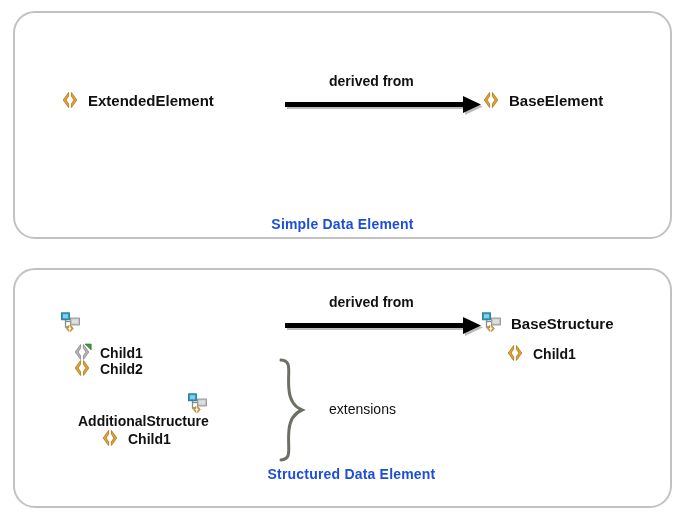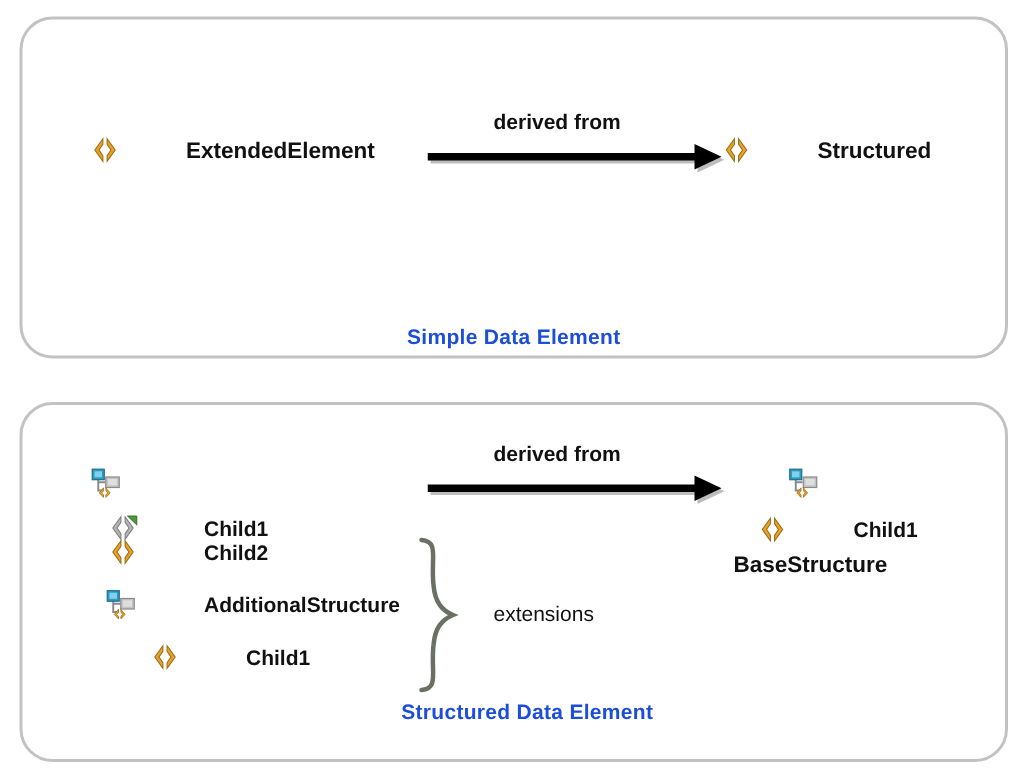--- a/index.html
+++ b/index.html
@@ -45,23 +45,22 @@
     color: #1d4ed8;
     letter-spacing: 0.2px;
   }
   #caption-simple { top: 203px; }
   #caption-structured { top: 472px; padding-left: 18px; }
 
   
   .node {
     position: absolute;
     display: flex;
-    align-items: center;
+    align-items: flex-end;
     white-space: nowrap;
-    gap: 36px;
   }
   .node-label {
     font-size: 15px;
     font-weight: bold;
     color: #111111;
     margin-left: 8px;
   }
   .node-label.small { font-size: 14px; }
 
   
@@ -125,21 +124,21 @@
     </svg>
   </div>
 
   <div class="node" style="left:466px; top:78px;">
     <span class="icon icon-code">
       <svg width="20" height="18" viewBox="0 0 20 18">
         <path d="M8.6 1.5 L3.2 9 L8.6 16.5 L8.6 12.8 L6.0 9 L8.6 5.2 Z" fill="#e8a22a" stroke="#9a6b10" stroke-width="0.7"></path>
         <path d="M11.4 1.5 L16.8 9 L11.4 16.5 L11.4 12.8 L14.0 9 L11.4 5.2 Z" fill="#e8a22a" stroke="#9a6b10" stroke-width="0.7"></path>
       </svg>
     </span>
-    <span class="node-label">Structured</span>
+    <span class="node-label">BaseElement</span>
   </div>
 
   <div class="panel-caption" id="caption-simple">Simple Data Element</div>
 </div>
 
 <div class="panel" id="panel-structured">
 
   <div class="node" style="left:45px; top:42px;">
     <span class="icon icon-struct">
       <svg width="22" height="20" viewBox="0 0 22 20">
@@ -169,21 +168,21 @@
   <div class="node" style="left:57px; top:89px;">
     <span class="icon icon-code">
       <svg width="20" height="18" viewBox="0 0 20 18">
         <path d="M8.6 1.5 L3.2 9 L8.6 16.5 L8.6 12.8 L6.0 9 L8.6 5.2 Z" fill="#e8a22a" stroke="#9a6b10" stroke-width="0.7"></path>
         <path d="M11.4 1.5 L16.8 9 L11.4 16.5 L11.4 12.8 L14.0 9 L11.4 5.2 Z" fill="#e8a22a" stroke="#9a6b10" stroke-width="0.7"></path>
       </svg>
     </span>
     <span class="node-label small">Child2</span>
   </div>
 
-  <div class="node" style="left:55px; top:123px;">
+  <div class="node" style="left:55px; top:123px;flex-direction:column;">
     <span class="icon icon-struct">
       <svg width="22" height="20" viewBox="0 0 22 20">
         <path d="M5.5 4 L5.5 15 L9 15" fill="none" stroke="#8a8a8a" stroke-width="1.3"></path>
         <path d="M5.5 9.5 L10 9.5" fill="none" stroke="#8a8a8a" stroke-width="1.3"></path>
         <rect x="1.5" y="0.8" width="8" height="7" fill="#2e9bc4" stroke="#1d6e8c" stroke-width="0.8"></rect>
         <rect x="3" y="2.2" width="5" height="4" fill="#7fd0e8"></rect>
         <rect x="10.5" y="6" width="9" height="7" fill="#c4c4c4" stroke="#8a8a8a" stroke-width="0.8"></rect>
         <rect x="12" y="7.3" width="6" height="4.2" fill="#dedede"></rect>
         <path d="M9.0 13.2 L6.2 16.6 L9.0 19.6 L9.0 17.8 L7.7 16.6 L9.0 15.2 Z" fill="#e8a22a" stroke="#9a6b10" stroke-width="0.5"></path>
         <path d="M10.6 13.2 L13.4 16.6 L10.6 19.6 L10.6 17.8 L11.9 16.6 L10.6 15.2 Z" fill="#e8a22a" stroke="#9a6b10" stroke-width="0.5"></path>
@@ -205,21 +204,21 @@
   <div class="arrow-wrap" style="left:270px; top:24px; width:220px; height:40px;">
     <span class="arrow-label" style="left:44px; top:0px;">derived from</span>
     <svg width="215" height="24" style="position:absolute; left:0; top:22px;">
       <g transform="translate(2,2)">
         <path d="M0 7 L178 7 L178 1 L196 9.5 L178 18 L178 12 L0 12 Z" fill="#bdbdbd"></path>
       </g>
       <path d="M0 7 L178 7 L178 1 L196 9.5 L178 18 L178 12 L0 12 Z" fill="#000000"></path>
     </svg>
   </div>
 
-  <div class="node" style="left:466px; top:42px;flex-direction:column;">
+  <div class="node" style="left:466px; top:42px;">
     <span class="icon icon-struct">
       <svg width="22" height="20" viewBox="0 0 22 20">
         <path d="M5.5 4 L5.5 15 L9 15" fill="none" stroke="#8a8a8a" stroke-width="1.3"></path>
         <path d="M5.5 9.5 L10 9.5" fill="none" stroke="#8a8a8a" stroke-width="1.3"></path>
         <rect x="1.5" y="0.8" width="8" height="7" fill="#2e9bc4" stroke="#1d6e8c" stroke-width="0.8"></rect>
         <rect x="3" y="2.2" width="5" height="4" fill="#7fd0e8"></rect>
         <rect x="10.5" y="6" width="9" height="7" fill="#c4c4c4" stroke="#8a8a8a" stroke-width="0.8"></rect>
         <rect x="12" y="7.3" width="6" height="4.2" fill="#dedede"></rect>
         <path d="M9.0 13.2 L6.2 16.6 L9.0 19.6 L9.0 17.8 L7.7 16.6 L9.0 15.2 Z" fill="#e8a22a" stroke="#9a6b10" stroke-width="0.5"></path>
         <path d="M10.6 13.2 L13.4 16.6 L10.6 19.6 L10.6 17.8 L11.9 16.6 L10.6 15.2 Z" fill="#e8a22a" stroke="#9a6b10" stroke-width="0.5"></path>

